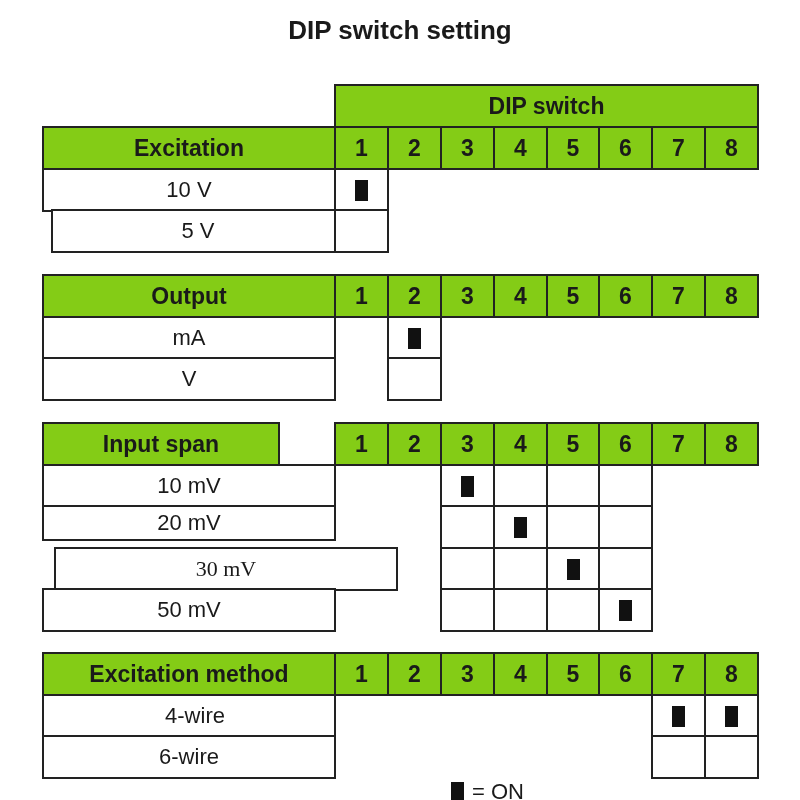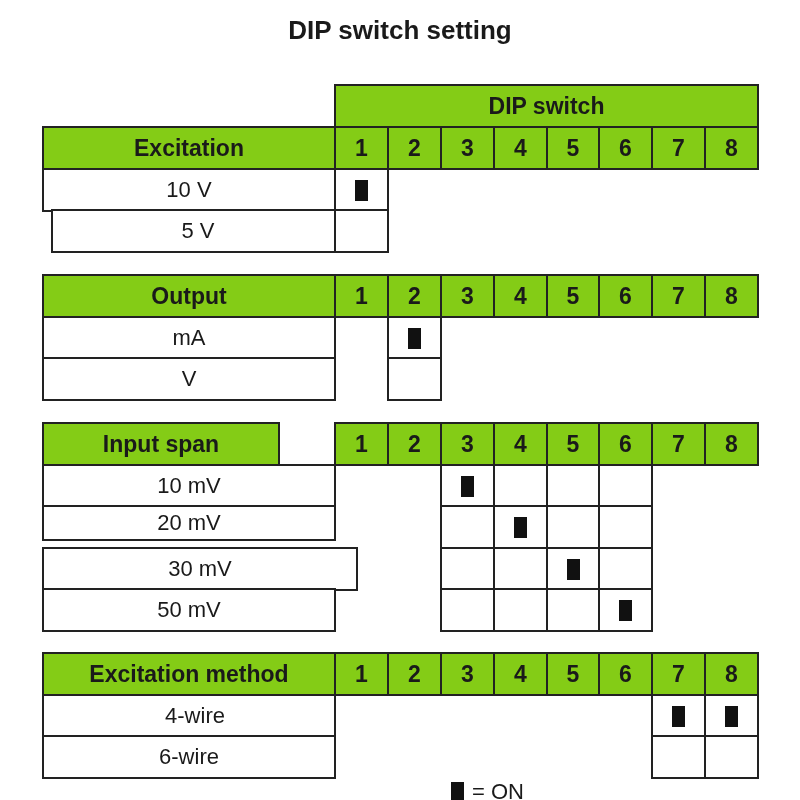--- a/index.html
+++ b/index.html
@@ -70,21 +70,21 @@
     <div class="box cell" style="left: 493px; top: 464px; width: 55px; height: 44px;"></div>
     <div class="box cell" style="left: 546px; top: 464px; width: 54px; height: 44px;"></div>
     <div class="box cell" style="left: 598px; top: 464px; width: 55px; height: 44px;"></div>
     <div class="box cell" style="left: 42px; top: 505px; width: 294px; height: 36px;">20 mV</div>
     <div class="box cell" style="left: 440px; top: 505px; width: 55px; height: 44px;"></div>
     <div class="box cell" style="left: 493px; top: 505px; width: 55px; height: 44px;">
       <span class="on"></span>
     </div>
     <div class="box cell" style="left: 546px; top: 505px; width: 54px; height: 44px;"></div>
     <div class="box cell" style="left: 598px; top: 505px; width: 55px; height: 44px;"></div>
-    <div class="box cell" style="left: 42px; top: 547px; width: 316px; height: 44px;">30 mV</div>
+    <div class="box cell" style="left: 54px; top: 547px; width: 344px; height: 44px; font-family: Liberation Serif, serif;">30 mV</div>
     <div class="box cell" style="left: 440px; top: 547px; width: 55px; height: 44px;"></div>
     <div class="box cell" style="left: 493px; top: 547px; width: 55px; height: 44px;"></div>
     <div class="box cell" style="left: 546px; top: 547px; width: 54px; height: 44px;">
       <span class="on"></span>
     </div>
     <div class="box cell" style="left: 598px; top: 547px; width: 55px; height: 44px;"></div>
     <div class="box cell" style="left: 42px; top: 588px; width: 294px; height: 44px;">50 mV</div>
     <div class="box cell" style="left: 440px; top: 588px; width: 55px; height: 44px;"></div>
     <div class="box cell" style="left: 493px; top: 588px; width: 55px; height: 44px;"></div>
     <div class="box cell" style="left: 546px; top: 588px; width: 54px; height: 44px;"></div>

